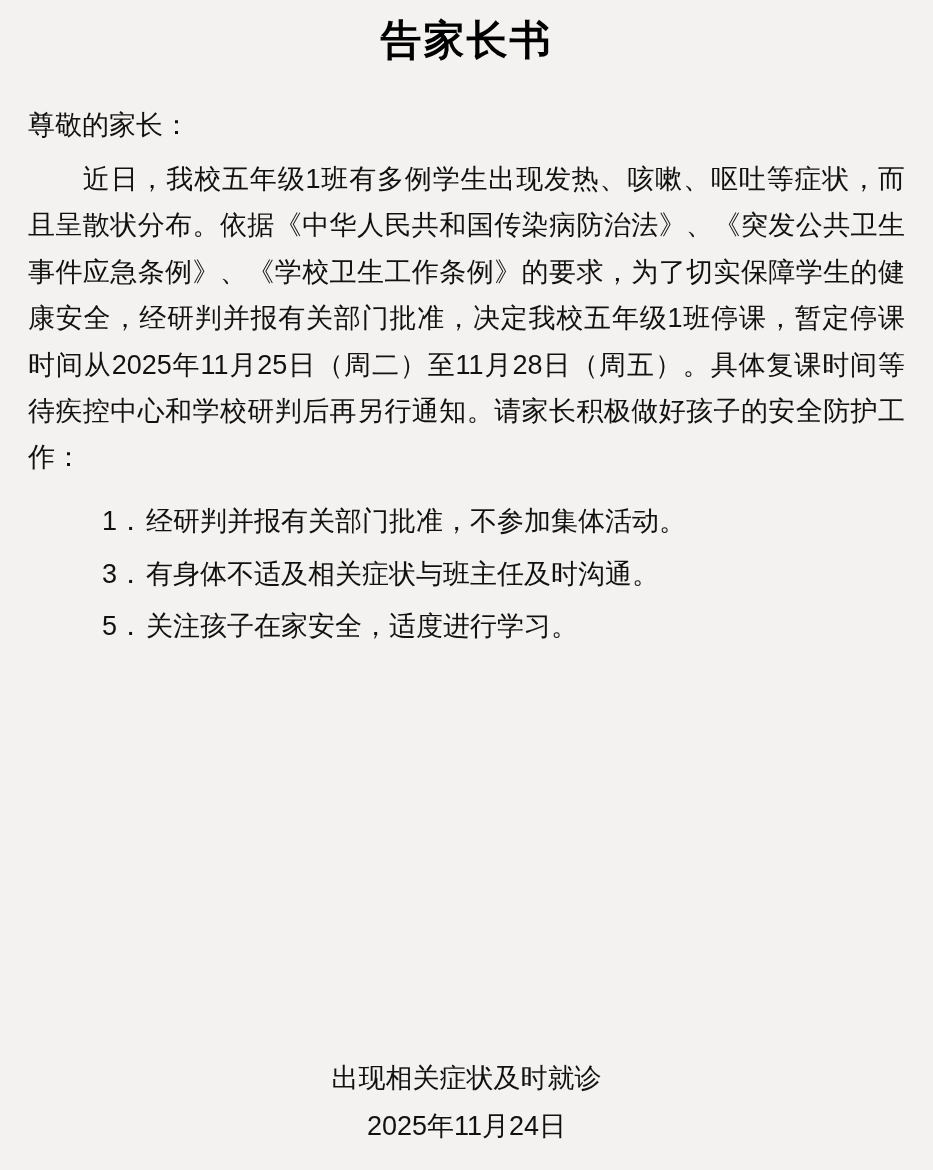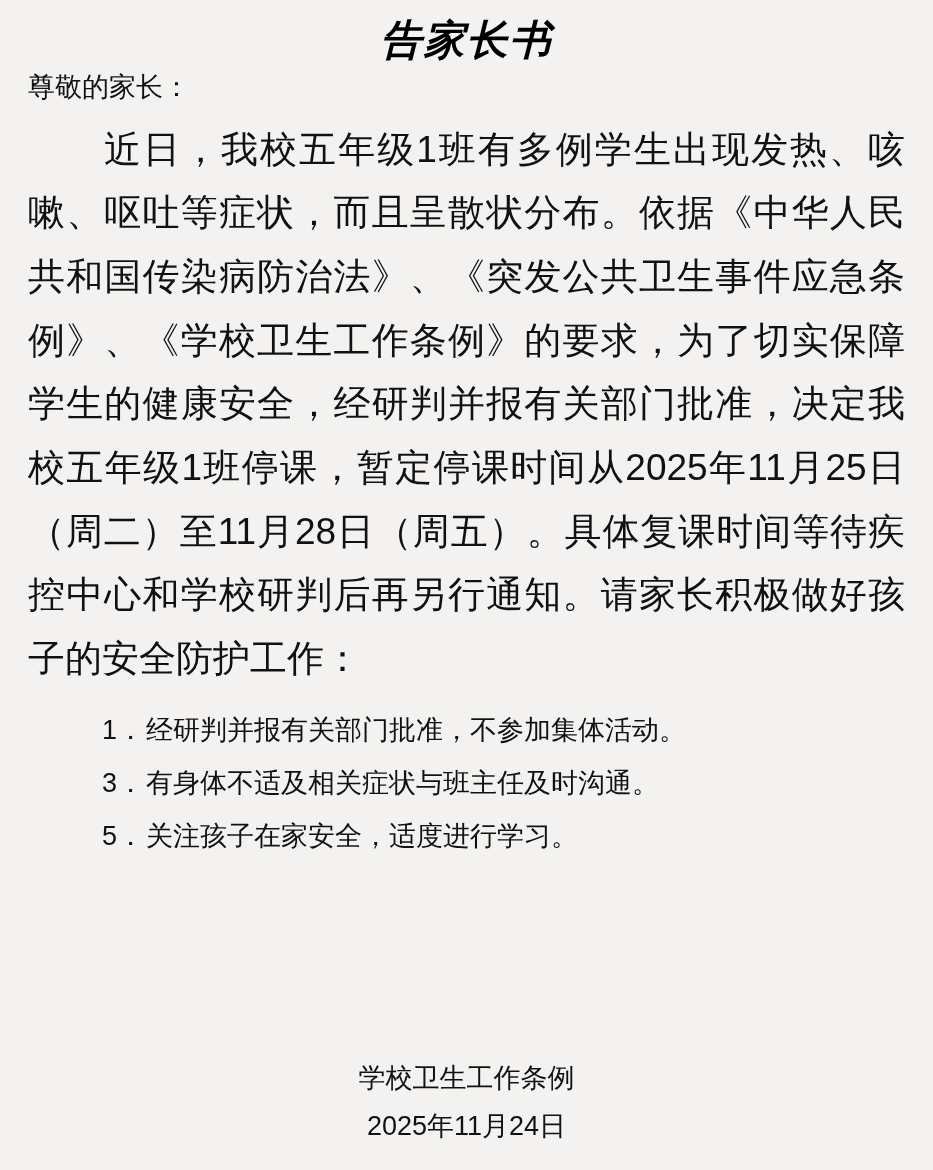--- a/index.html
+++ b/index.html
@@ -23,29 +23,29 @@
     background: #f3f2f0;
   }
   .doc-title {
     text-align: center;
     font-size: 41px;
     font-weight: bold;
     letter-spacing: 2px;
     margin: 14px 0 0 0;
     line-height: 1.3;
     color: #000;
-    font-style: italic;
   }
   .salutation {
     font-size: 27px;
+    margin-top: 38px;
     line-height: 1.5;
     color: #111;
   }
   .body-text {
-    font-size: 37px;
+    font-size: 27px;
     line-height: 1.72;
     text-align: justify;
     text-justify: inter-ideograph;
     margin-top: 10px;
     color: #111;
   }
   .body-text .indent {
     display: inline-block;
     width: 2em;
   }
@@ -96,16 +96,16 @@
       <span class="num">1．</span><span>经研判并报有关部门批准，不参加集体活动。</span>
     </li>
     <li>
       <span class="num">3．</span><span>有身体不适及相关症状与班主任及时沟通。</span>
     </li>
     <li>
       <span class="num">5．</span><span>关注孩子在家安全，适度进行学习。</span>
     </li>
   </ul>
 
-  <div class="signature sig-org">学校卫生工作条例</div>
+  <div class="signature sig-org">出现相关症状及时就诊</div>
   <div class="signature sig-date">2025年11月24日</div>
 
 </div>
 
 </body></html>

